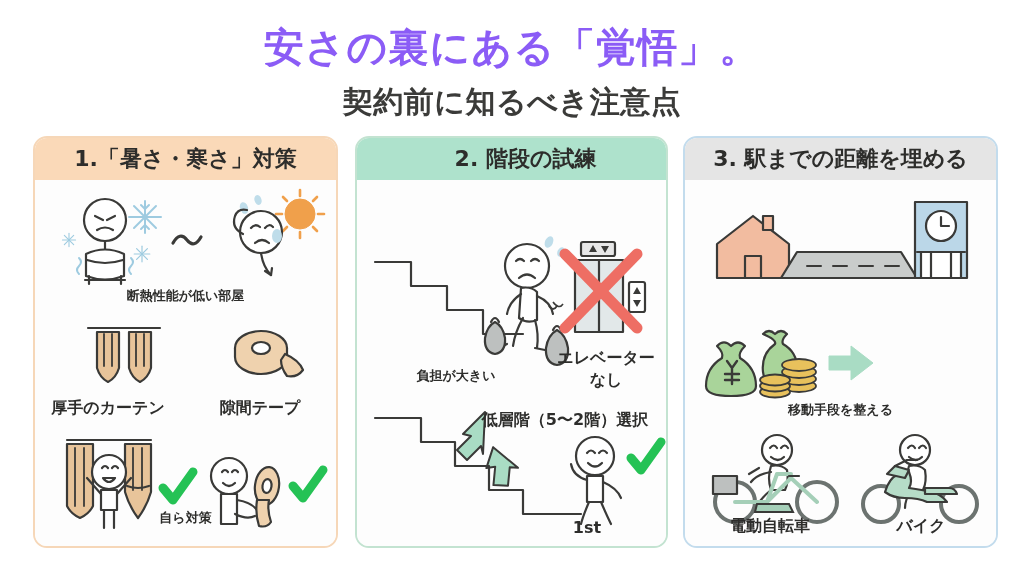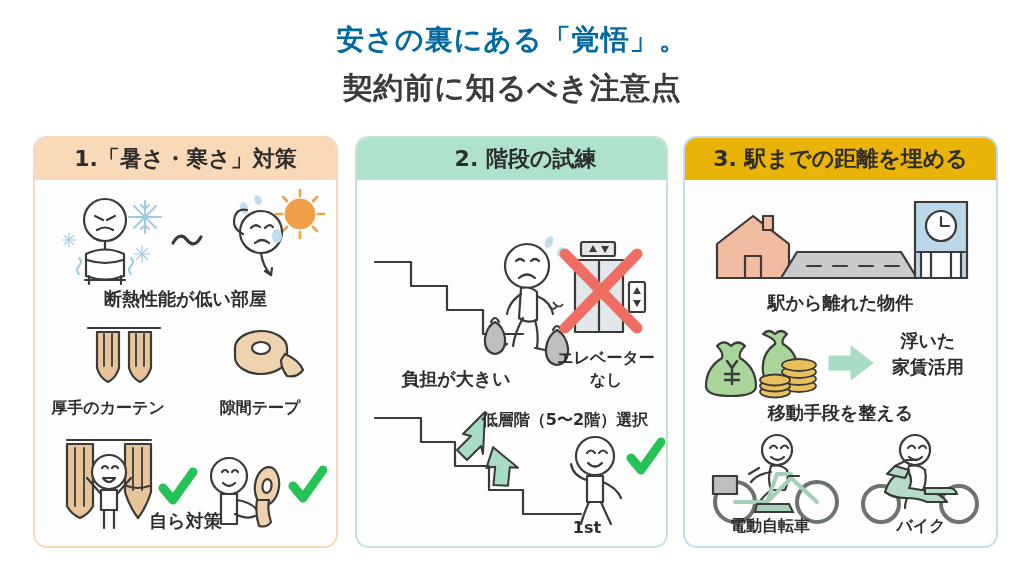--- a/index.html
+++ b/index.html
@@ -7,21 +7,21 @@
     width: 1024px; height: 571px;
     background: #ffffff;
     font-family: "DejaVu Sans", "Liberation Sans", sans-serif;
     overflow: hidden;
   }
   #root { position: relative; width: 1024px; height: 571px; background: #fff; }
 
   
   .title-wrap { position: absolute; left: 0; top: 24px; width: 1024px; text-align: center; }
   .main-title {
-    font-size: 28px; font-weight: 700; color: #0369a1;
+    font-size: 40px; font-weight: 700; color: #8b5cf6;
     letter-spacing: 1px; line-height: 1.15;
   }
   .sub-title {
     font-size: 30px; font-weight: 700; color: #3b3b39;
     margin-top: 12px; letter-spacing: 0.5px;
   }
 
   
   .panel {
     position: absolute; top: 136px; height: 412px;
@@ -31,29 +31,29 @@
   .panel.p1 { left: 33px;  width: 305px; border: 2px solid #f6d7b8; }
   .panel.p2 { left: 355px; width: 313px; border: 2px solid #c3e3d1; }
   .panel.p3 { left: 683px; width: 315px; border: 2px solid #c3dced; }
 
   .panel-head {
     height: 42px; display: flex; align-items: center; justify-content: center;
     font-size: 22px; font-weight: 700; color: #2d2d2b; letter-spacing: 0px;
   }
   .p1 .panel-head { background: #fad9b8; }
   .p2 .panel-head { background: #aee2cc; padding-left: 28px; }
-  .p3 .panel-head { background: #eab308; }
+  .p3 .panel-head { background: #e5e5e5; }
 
   .panel-body { position: relative; height: 366px; background: #fdfdfd; }
 
   .cap {
     position: absolute; font-weight: 700; color: #2d2d2b;
     text-align: center; line-height: 1.25; white-space: nowrap;
   }
-  .cap.big  { font-size: 18px; }
+  .cap.big  { font-size: 13px; }
   .cap.mid  { font-size: 16px; }
   .cap.wrap { white-space: normal; }
 
   svg { display: block; overflow: visible; }
   .ln  { fill: none; stroke: #3a3a38; stroke-width: 2.2; stroke-linecap: round; stroke-linejoin: round; }
   .ln-thin { fill: none; stroke: #3a3a38; stroke-width: 1.8; stroke-linecap: round; stroke-linejoin: round; }
   .fillw { fill: #ffffff; }
   .snow { fill: none; stroke: #9ecbe0; stroke-width: 2; stroke-linecap: round; }
   .shiver { fill: none; stroke: #9ecbe0; stroke-width: 2; stroke-linecap: round; }
   .chk { fill: none; stroke: #25c255; stroke-width: 9; stroke-linecap: round; stroke-linejoin: round; }
@@ -290,42 +290,39 @@
         <g>
           <rect class="ln" style="fill:#BBD7E8" x="206" y="6" width="52" height="76"></rect>
           <circle class="ln" style="fill:#fff" cx="232" cy="30" r="15"></circle>
           <path class="ln" d="M232 21 v9 h8"></path>
           <rect class="ln" style="fill:#fff" x="212" y="56" width="40" height="26"></rect>
           <path class="ln" d="M222 56 v26 M242 56 v26"></path>
           <line class="ln" x1="208" y1="56" x2="256" y2="56"></line>
         </g>
       </svg>
 
-      <div class="cap big" style="left:0;top:112px;width:311px;">駅から離れた物件</div>
 
       <svg style="position:absolute;left:18px;top:146px;" width="170" height="74" viewBox="0 0 170 74">
         <path class="ln" style="fill:#A9D49A" d="M60 8 q6 -6 12 0 q6 -6 12 0 q-6 6 -4 10 q14 8 14 24 q0 16 -16 18 q-16 2 -18 -14 q-2 -18 12 -28 q2 -4 -12 -10 z"></path>
         <path class="ln" style="fill:#A9D49A" d="M14 20 q7 -7 14 0 q7 -7 14 0 q-7 7 -5 12 q16 10 16 28 q0 10 -25 10 q-25 0 -25 -10 q0 -18 16 -28 q2 -5 -5 -12 z"></path>
         <path class="ln" style="fill:none;stroke-width:2.4" d="M22 48 h14 M22 54 h14 M29 42 l-5 -7 M29 42 l5 -7 M29 42 v16"></path>
         <g>
           <g style="fill:#E8C15C;stroke:#3a3a38;stroke-width:1.8">
             <ellipse cx="96" cy="60" rx="17" ry="6"></ellipse>
               <ellipse cx="96" cy="53" rx="17" ry="6"></ellipse>
             <ellipse cx="96" cy="46" rx="17" ry="6"></ellipse>
               <ellipse cx="96" cy="39" rx="17" ry="6"></ellipse>
             <ellipse cx="72" cy="66" rx="15" ry="5.5"></ellipse>
               <ellipse cx="72" cy="60" rx="15" ry="5.5"></ellipse>
             <ellipse cx="72" cy="54" rx="15" ry="5.5"></ellipse>
           </g>
         </g>
         <path style="fill:#A9DCC4;stroke:#A9DCC4;stroke-width:1" d="M126 30 h22 v-10 l22 17 l-22 17 v-10 h-22 z"></path>
       </svg>
 
-      <div class="cap big" style="left:178px;top:150px;width:130px;">浮いた</div>
-      <div class="cap big" style="left:178px;top:176px;width:130px;">家賃活用</div>
 
       <div class="cap big" style="left:0;top:222px;width:311px;">移動手段を整える</div>
 
       <svg style="position:absolute;left:20px;top:254px;" width="150" height="92" viewBox="0 0 150 92">
         <circle class="ln fillw" cx="72" cy="16" r="15"></circle>
         <path class="ln" d="M65 14 q4 -5 7 0 M76 14 q4 -5 7 0"></path>
         <path class="ln" d="M66 23 q7 6 13 0"></path>
         <path class="ln fillw" d="M66 32 q10 -2 16 4 q2 12 -2 20 h-14 q-4 -12 0 -24 z"></path>
         <path class="ln" d="M66 38 q-14 2 -20 10"></path>
         <path class="ln" d="M66 56 q-10 8 -14 16"></path>

